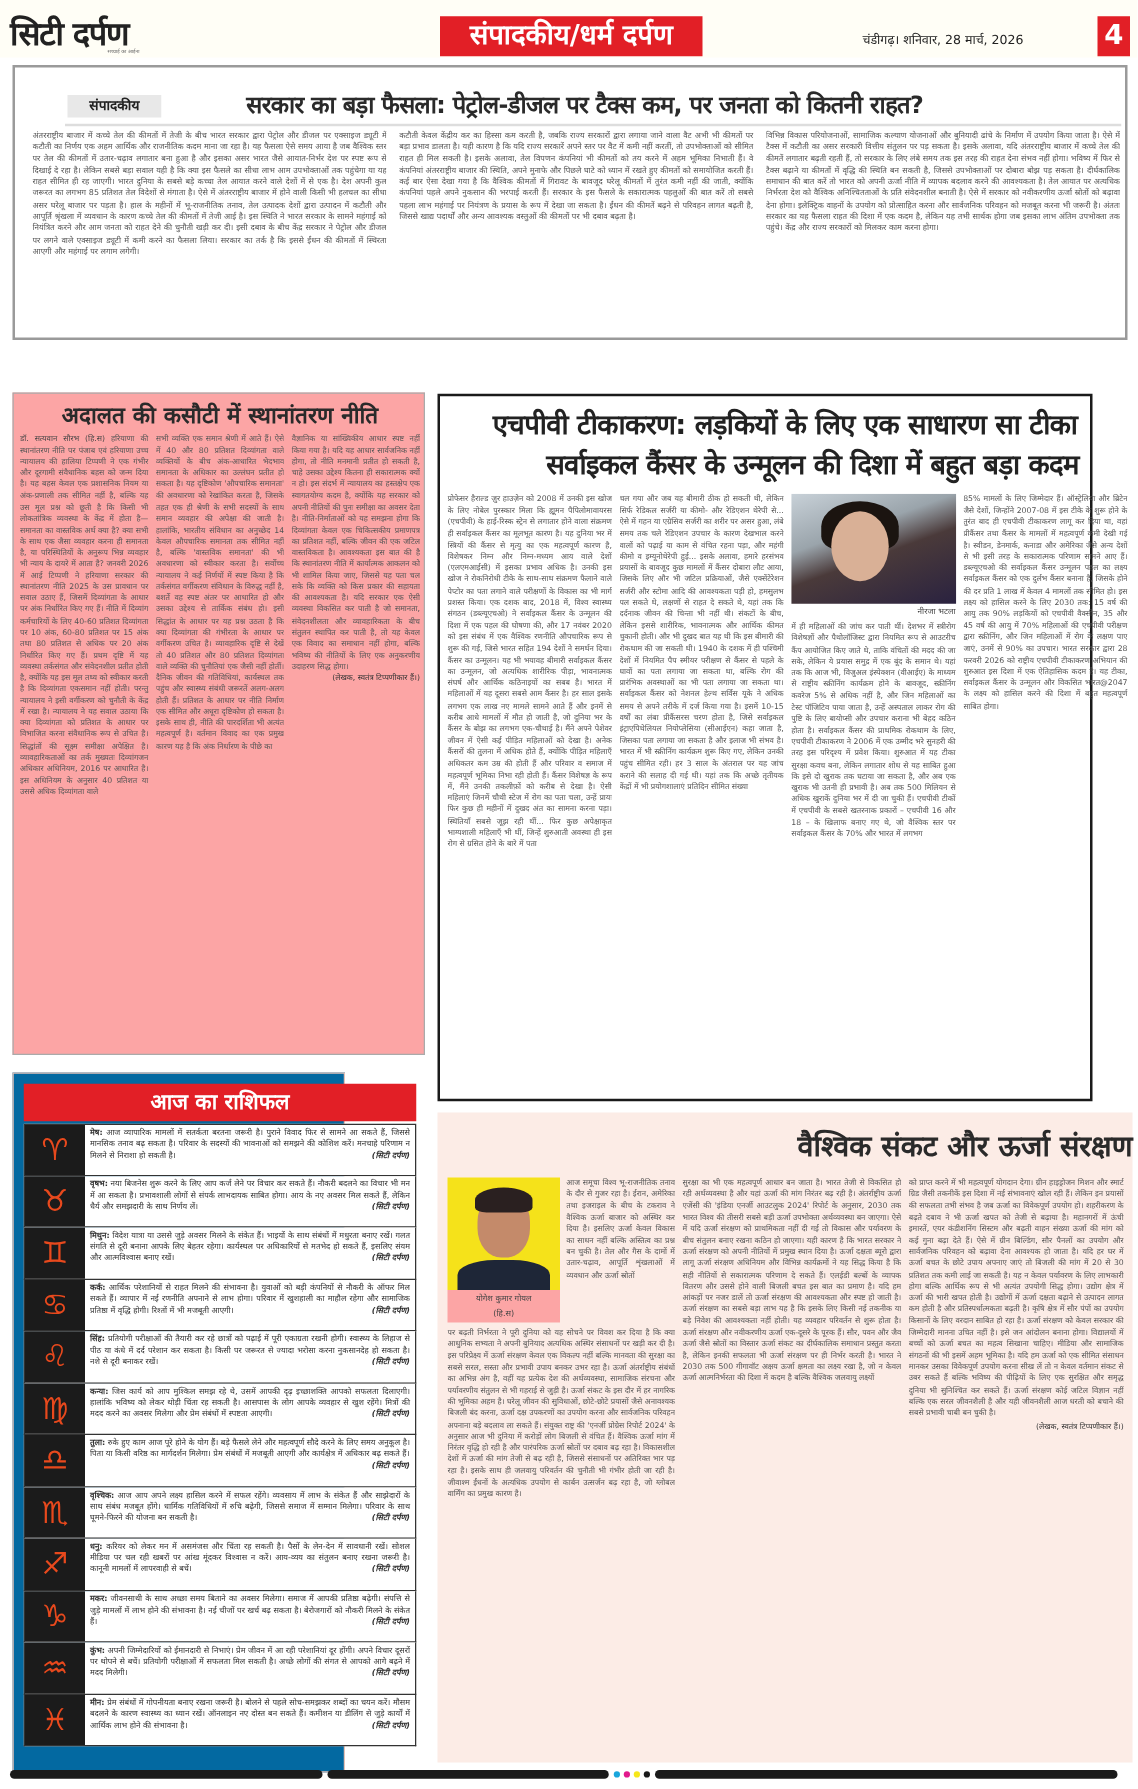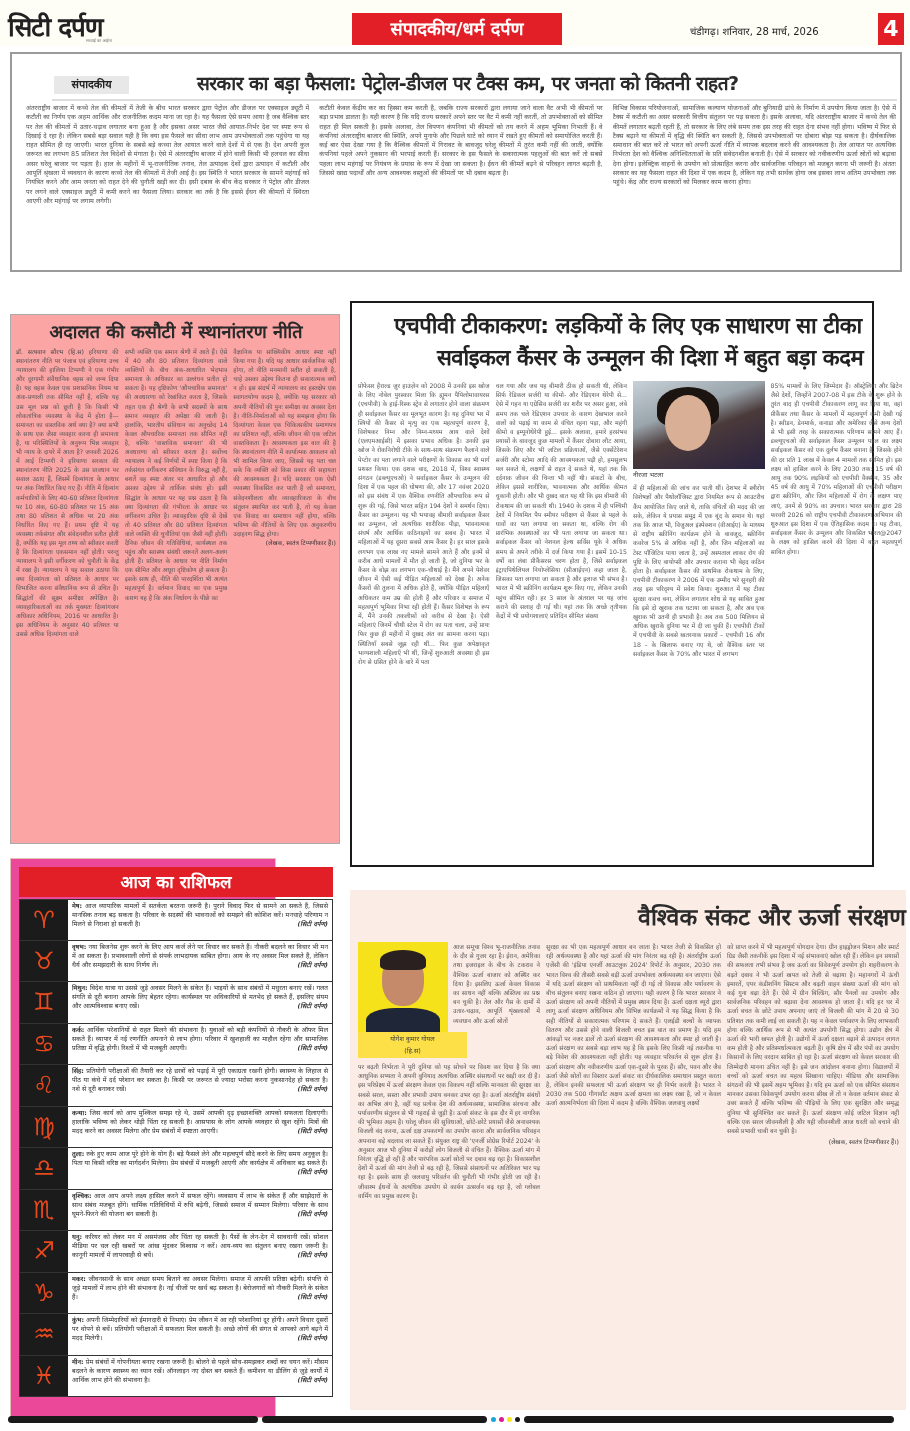--- a/index.html
+++ b/index.html
@@ -2,66 +2,66 @@
 <html><head>
 <meta charset="utf-8">
 <style>
   * { box-sizing: border-box; margin: 0; padding: 0; }
   html, body { width: 910px; height: 1431px; background: #fff; overflow: hidden; }
   body { font-family: "DejaVu Sans", sans-serif; color: #222; position: relative; }
 
   .masthead { position: absolute; left: 0; top: 0; width: 910px; height: 46px; background: #fffef6; }
   .logo { position: absolute; left: 8px; top: 8px; font-family: "DejaVu Serif", serif; font-weight: bold; font-size: 26px; color: #222; letter-spacing: -1px; }
   .logo-small { position: absolute; left: 86px; top: 38px; font-size: 4px; color: #666; }
-  .section-banner { position: absolute; left: 352px; top: 13px; width: 210px; height: 32px; background: #e21f26; color: #fff; font-weight: bold; font-size: 18px; text-align: center; line-height: 32px; }
+  .section-banner { position: absolute; left: 352px; top: 13px; width: 210px; height: 32px; background: #e21f26; color: #fff; font-weight: bold; font-size: 22px; text-align: center; line-height: 32px; }
   .dateline { position: absolute; left: 690px; top: 24px; font-size: 10px; color: #222; }
   .page-num { position: absolute; left: 878px; top: 13px; width: 26px; height: 32px; background: #e21f26; color: #fff; font-weight: bold; font-size: 22px; text-align: center; line-height: 32px; }
 
   .editorial { position: absolute; left: 10px; top: 52px; width: 892px; height: 220px; border: 2px solid #9a9a9a; background: #fff; }
   .editorial-tag { position: absolute; left: 42px; top: 22px; width: 75px; height: 18px; background: #e8e8e8; font-size: 11px; font-weight: bold; text-align: center; line-height: 18px; }
   .editorial-title { position: absolute; left: 185px; top: 16px; font-size: 19px; font-weight: bold; color: #2a2a2a; letter-spacing: -0.5px; }
   .editorial-rule { position: absolute; left: 40px; top: 45px; width: 845px; height: 2px; background: #ddd; }
   .ed-cols { position: absolute; left: 14px; top: 50px; width: 870px; height: 165px; display: flex; gap: 10px; }
   .ed-col { flex: 1; font-size: 6.4px; line-height: 9.3px; color: #555; text-align: justify; overflow: hidden; }
 
   .transfer { position: absolute; left: 10px; top: 314px; width: 330px; height: 530px; border: 1px solid #aaa; background: #fca5a5; }
   .transfer-title { position: absolute; left: 0; top: 4px; width: 330px; text-align: center; font-size: 18px; font-weight: bold; color: #2a2a2a; }
   .tr-cols { position: absolute; left: 5px; top: 32px; width: 320px; height: 490px; display: flex; gap: 6px; }
   .tr-col { flex: 1; font-size: 6.2px; line-height: 9.1px; color: #555; text-align: justify; overflow: hidden; }
   .tr-author { color: #444; }
   .tr-sign { display: block; text-align: right; color: #333; }
 
-  .hpv { position: absolute; left: 350px; top: 301px; width: 524px; height: 566px; border: 2px solid #1a1a1a; background: #fff; }
+  .hpv { position: absolute; left: 350px; top: 315px; width: 524px; height: 566px; border: 2px solid #1a1a1a; background: #fff; }
   .hpv-title1, .hpv-title2 { position: absolute; left: 0; width: 552px; text-align: center; font-weight: bold; font-size: 22px; color: #222; letter-spacing: -0.5px; }
   .hpv-title1 { top: 6px; }
   .hpv-title2 { top: 38px; padding-left: 44px; }
   .hpv-cols { position: absolute; left: 6px; top: 78px; width: 544px; height: 482px; display: flex; gap: 6px; }
   .hpv-col { flex: 1; font-size: 6.2px; line-height: 9.2px; color: #555; text-align: justify; overflow: hidden; }
   .hpv-photo { width: 100%; height: 88px; background: linear-gradient(160deg, #c8d1d8 0%, #9aa4ab 35%, #4a3a3a 55%, #2a2240 100%); position: relative; margin-bottom: 2px; }
   .hpv-photo .face { position: absolute; left: 32px; top: 14px; width: 46px; height: 56px; border-radius: 50%; background: #d9b096; }
   .hpv-photo .hair { position: absolute; left: 24px; top: 6px; width: 62px; height: 40px; border-radius: 50% 50% 30% 30%; background: #1b1410; }
-  .hpv-caption { font-size: 6.5px; color: #444; text-align: left; margin-bottom: 3px; }
-
-  .rashi { position: absolute; left: 10px; top: 858px; width: 266px; height: 560px; background: #ec4899; border: 1px solid #e4c1b6; }
+  .hpv-caption { font-size: 6.5px; color: #444; text-align: right; margin-bottom: 3px; }
+
+  .rashi { position: absolute; left: 10px; top: 858px; width: 266px; height: 560px; background: #0369a1; border: 1px solid #e4c1b6; }
   .rashi-banner { position: absolute; left: 8px; top: 8px; width: 314px; height: 30px; background: #e21f26; color: #fff; font-size: 17px; font-weight: bold; text-align: center; line-height: 30px; }
   .rashi-list { position: absolute; left: 8px; top: 40px; width: 314px; }
   .rashi-item { display: flex; height: 41.5px; border: 1px solid #333; border-top: none; background: #fff; }
   .rashi-item:first-child { border-top: 1px solid #333; }
   .rashi-icon { width: 48px; background: #1b1b1b; color: #e8491d; font-size: 24px; text-align: center; line-height: 40px; flex-shrink: 0; }
   .rashi-text { flex: 1; padding: 2px 4px; font-size: 6.4px; line-height: 9.2px; color: #333; text-align: justify; overflow: hidden; }
   .rashi-name { font-weight: bold; }
   .rashi-credit { float: right; font-style: italic; font-weight: bold; color: #333; }
 
   .energy { position: absolute; left: 350px; top: 890px; width: 556px; height: 520px; background: #fcece6; }
   .energy-title { position: absolute; left: 0; top: 10px; width: 556px; text-align: right; font-size: 23px; font-weight: bold; color: #2a2a2a; }
   .energy-photo { position: absolute; left: 8px; top: 52px; width: 90px; height: 90px; background: #f5e21a; overflow: hidden; }
   .energy-photo .head { position: absolute; left: 24px; top: 12px; width: 42px; height: 52px; border-radius: 45%; background: #c48a6a; }
   .energy-photo .hair { position: absolute; left: 22px; top: 8px; width: 46px; height: 20px; border-radius: 50% 50% 20% 20%; background: #2a2020; }
   .energy-photo .body { position: absolute; left: 8px; top: 66px; width: 74px; height: 30px; border-radius: 40% 40% 0 0; background: #1e2637; }
-  .energy-caption { position: absolute; left: 8px; top: 142px; width: 109px; height: 26px; background: #fde047; font-size: 6.5px; color: #444; text-align: center; line-height: 12px; padding-top: 1px; }
+  .energy-caption { position: absolute; left: 8px; top: 142px; width: 90px; height: 26px; background: #fca5a5; font-size: 6.5px; color: #444; text-align: center; line-height: 12px; padding-top: 1px; }
   .en-col1-top { position: absolute; left: 103px; top: 52px; width: 87px; height: 120px; font-size: 6.2px; line-height: 9.2px; color: #555; text-align: justify; overflow: hidden; }
   .en-col1-bottom { position: absolute; left: 8px; top: 172px; width: 182px; height: 340px; font-size: 6.2px; line-height: 9.2px; color: #555; text-align: justify; overflow: hidden; }
   .en-col2 { position: absolute; left: 196px; top: 52px; width: 175px; height: 460px; font-size: 6.2px; line-height: 9.2px; color: #555; text-align: justify; overflow: hidden; }
   .en-col3 { position: absolute; left: 377px; top: 52px; width: 172px; height: 460px; font-size: 6.2px; line-height: 9.2px; color: #555; text-align: justify; overflow: hidden; }
   .en-sign { display: block; text-align: right; color: #333; margin-top: 2px; }
 
   .footer-strip { position: absolute; left: 8px; top: 1414px; width: 894px; height: 10px; display: flex; align-items: center; gap: 4px; }
   .strip-bar { height: 7px; background: #1a1a1a; border-radius: 4px; position: relative; }
   .reg-dot { width: 5px; height: 5px; border-radius: 50%; }
 </style>

